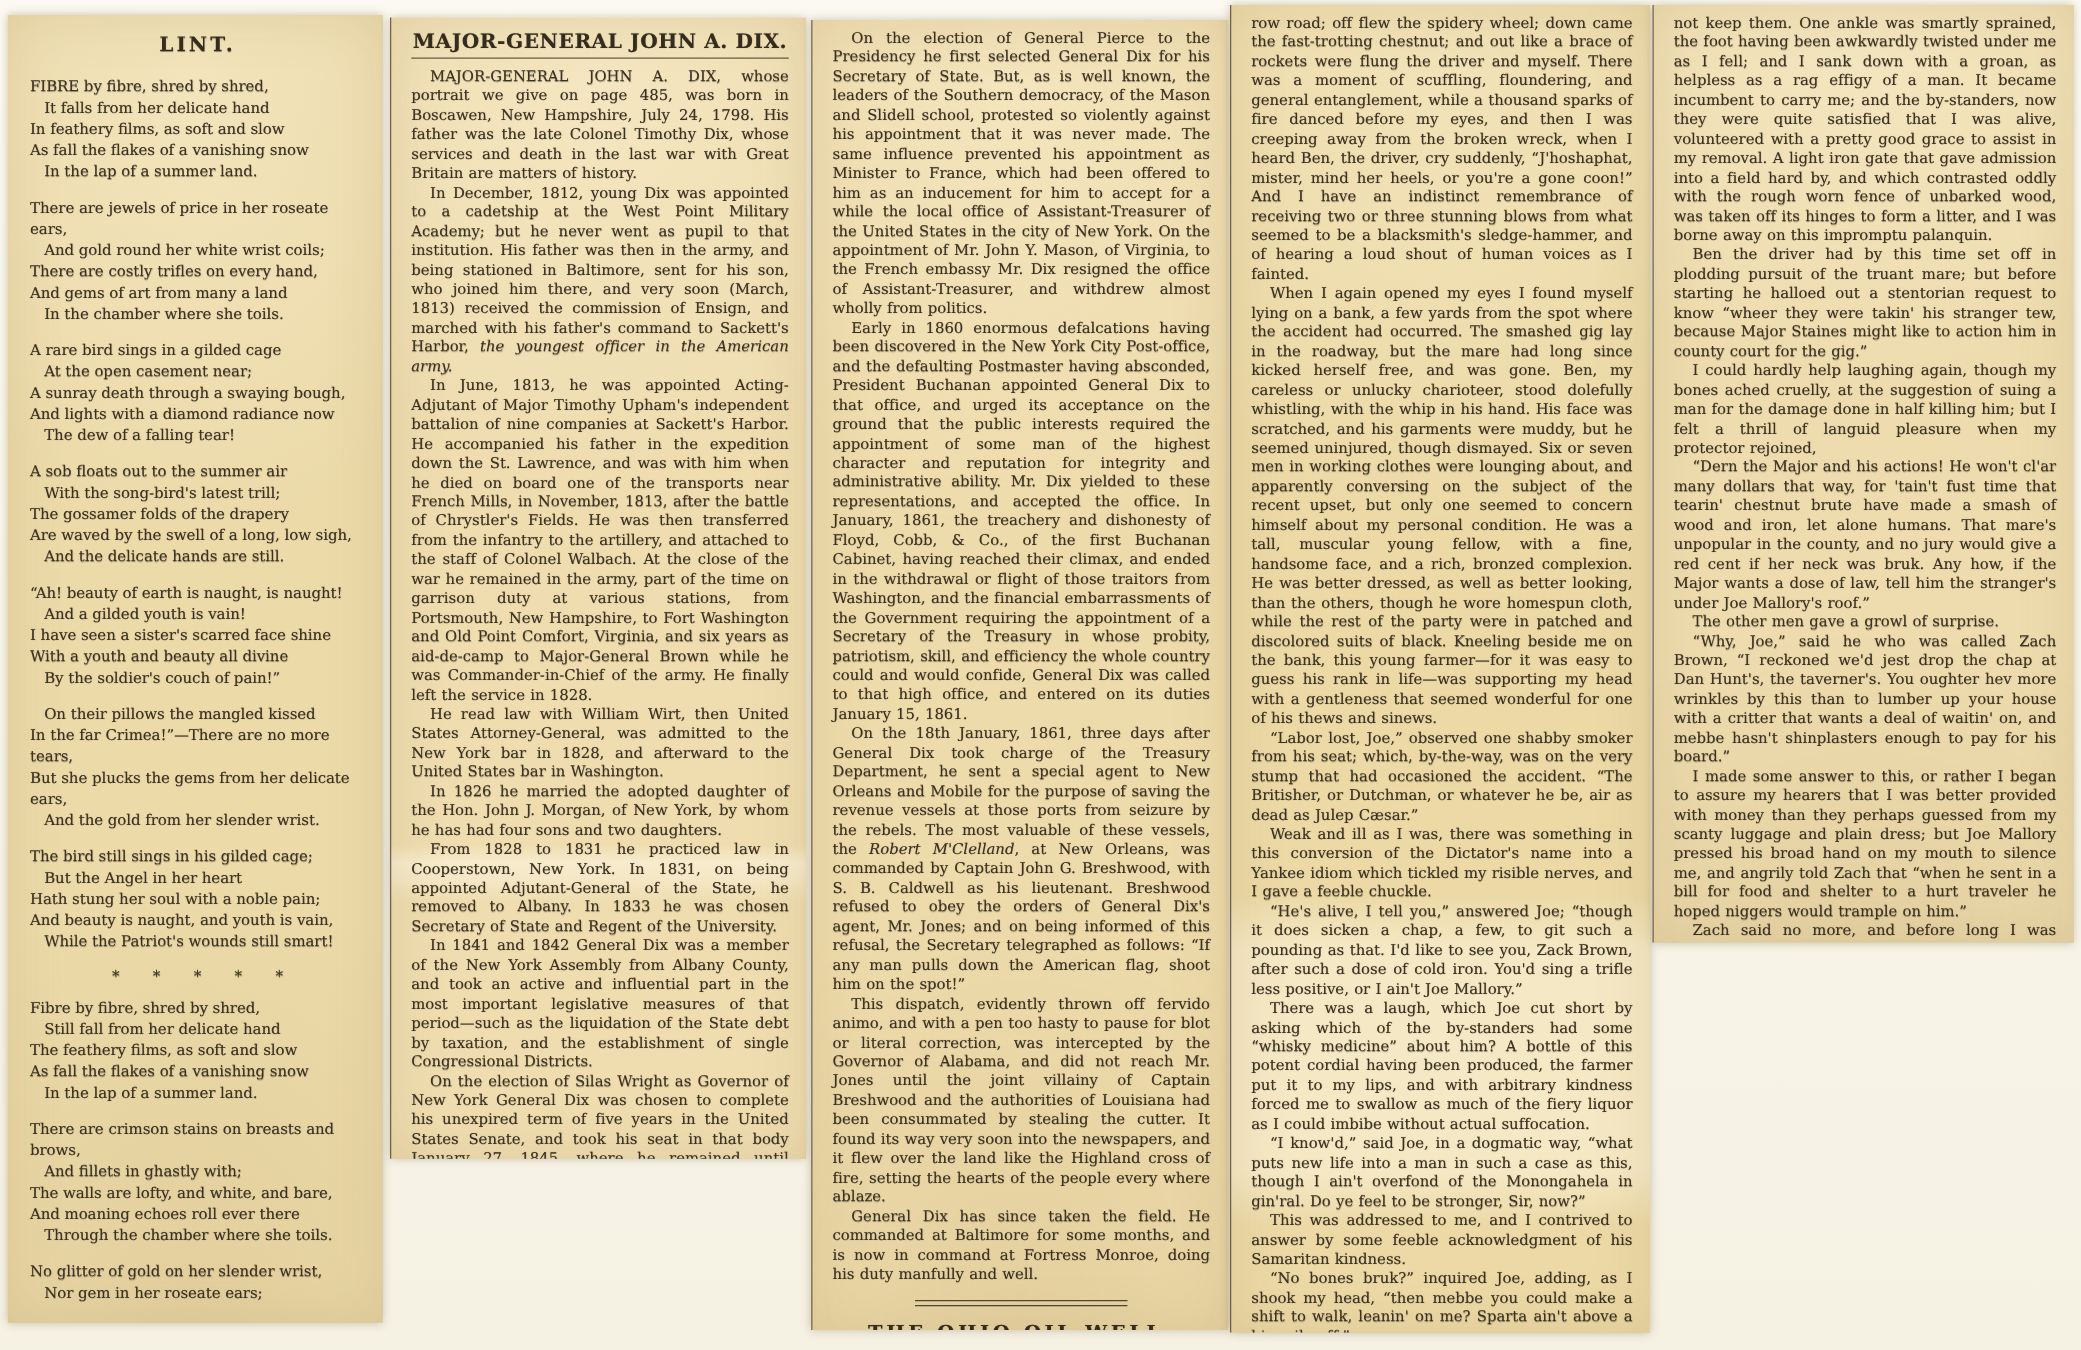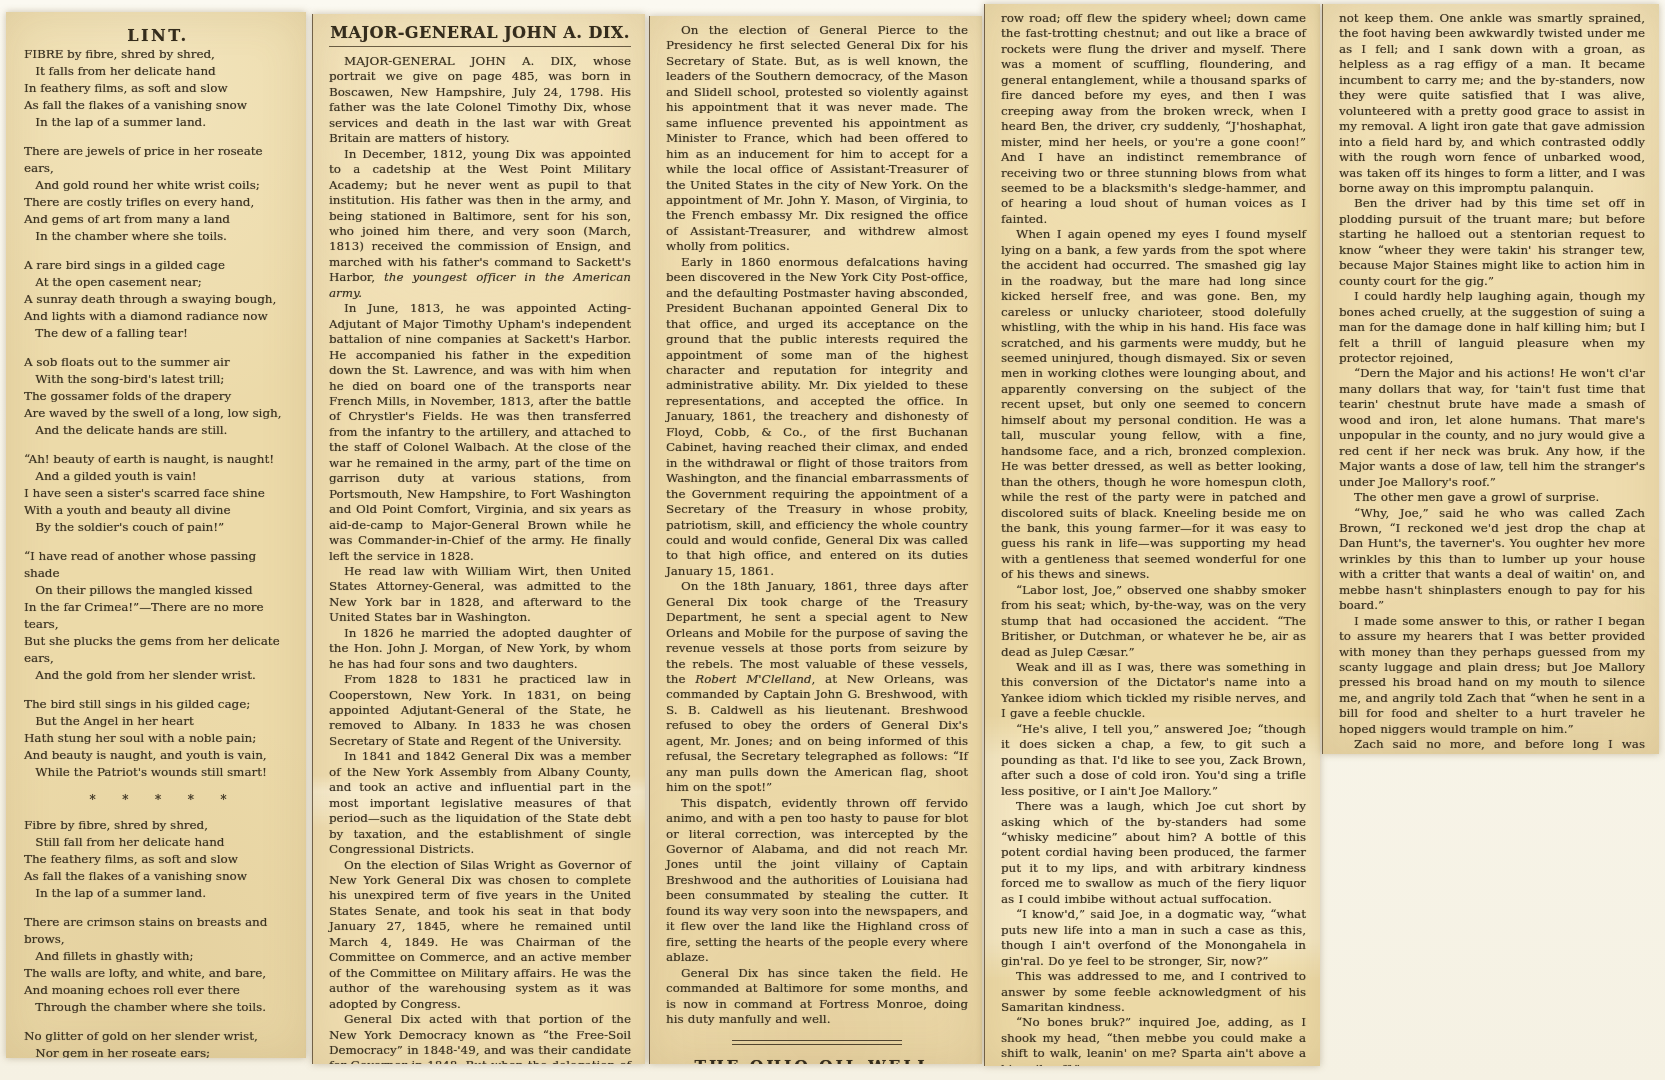--- a/index.html
+++ b/index.html
@@ -10,21 +10,21 @@
   }
   .page{position:relative;width:1665px;height:1080px;background:
     linear-gradient(to bottom, #fbf9f1, #f5f1e3);}
   .col{
     position:absolute;box-sizing:border-box;overflow:hidden;
     color:#3a3222;
     text-shadow:0.2px 0.2px 0.7px rgba(56,46,30,.55);
     box-shadow:0 0 7px rgba(110,88,50,.35), inset 0 0 46px rgba(145,112,60,.16);
   }
   .col1{left:6px;top:12px;width:300px;height:1046px;background-color:#ecdaa9;padding:12px 12px 8px 16px;}
-  .col2{left:312px;top:14px;width:333px;height:1050px;background-color:#efddb0;padding:9px 14px 8px 16px;}
+  .col2{left:312px;top:14px;width:333px;height:913px;background-color:#efddb0;padding:9px 14px 8px 16px;}
   .col3{left:649px;top:16px;width:333px;height:1048px;background-color:#eedbab;padding:7px 14px 20px 16px;}
   .col4{left:984px;top:4px;width:336px;height:1062px;background-color:#ecd9a6;padding:7px 14px 8px 16px;}
   .col5{left:1322px;top:4px;width:337px;height:750px;background-color:#eedcae;padding:7px 14px 20px 16px;}
   .col2,.col3,.col4,.col5{border-left:1.5px solid rgba(82,66,45,.8);}
   .col{background-image:
     radial-gradient(140% 55% at 50% 6%, rgba(255,249,228,.32), rgba(255,249,228,0) 62%),
     radial-gradient(130% 45% at 50% 97%, rgba(150,115,60,.10), rgba(150,115,60,0) 70%);}
   .col2{background-image:
     linear-gradient(to bottom, rgba(253,247,229,0) 72.5%, rgba(253,247,229,.55) 74%, rgba(253,247,229,.4) 75.5%, rgba(253,247,229,0) 77.5%),
     radial-gradient(140% 55% at 50% 6%, rgba(255,249,228,.32), rgba(255,249,228,0) 62%);}
@@ -32,21 +32,21 @@
     linear-gradient(to bottom, rgba(255,250,232,0) 67%, rgba(255,250,232,.45) 71%, rgba(255,250,232,.45) 88%, rgba(255,250,232,0) 92%),
     radial-gradient(140% 55% at 50% 6%, rgba(255,249,228,.30), rgba(255,249,228,0) 62%);}
 
   .para{
     text-align:justify;text-indent:15px;margin:0;
     font-size:11.8px;line-height:15.45px;word-spacing:0.4px;letter-spacing:0.05px;
   }
   .para.noindent{text-indent:0;}
   .title{
     text-align:center;font-weight:bold;font-size:16px;letter-spacing:2.5px;
-    margin:2px 0 1px;color:#342c1c;
+    margin:2px 0 16px;color:#342c1c;
   }
   .headline{
     text-align:center;font-weight:bold;font-size:16px;letter-spacing:0.5px;white-space:nowrap;
     border-bottom:1.5px solid rgba(60,48,30,.75);padding-bottom:4px;margin:0 0 7px;color:#342c1c;
   }
   .heading2{text-align:center;font-weight:bold;font-size:15.5px;letter-spacing:3px;margin:2px 0 3px;color:#342c1c;white-space:nowrap;}
   .rule2{
     width:56%;margin:13px auto 11px;height:3px;
     border-top:1.2px solid rgba(55,45,28,.85);
     border-bottom:1.2px solid rgba(55,45,28,.85);
@@ -91,21 +91,20 @@
         <div class="pline">   And the delicate hands are still.</div>
       </div>
       <div class="stanza">
         <div class="pline">“Ah! beauty of earth is naught, is naught!</div>
         <div class="pline">   And a gilded youth is vain!</div>
         <div class="pline">I have seen a sister's scarred face shine</div>
         <div class="pline">With a youth and beauty all divine</div>
         <div class="pline">   By the soldier's couch of pain!”</div>
       </div>
       <div class="stanza">
-        <div class="pline">“I have read of another whose passing shade</div>
         <div class="pline">   On their pillows the mangled kissed</div>
         <div class="pline">In the far Crimea!”—There are no more tears,</div>
         <div class="pline">But she plucks the gems from her delicate ears,</div>
         <div class="pline">   And the gold from her slender wrist.</div>
       </div>
       <div class="stanza">
         <div class="pline">The bird still sings in his gilded cage;</div>
         <div class="pline">   But the Angel in her heart</div>
         <div class="pline">Hath stung her soul with a noble pain;</div>
         <div class="pline">And beauty is naught, and youth is vain,</div>

